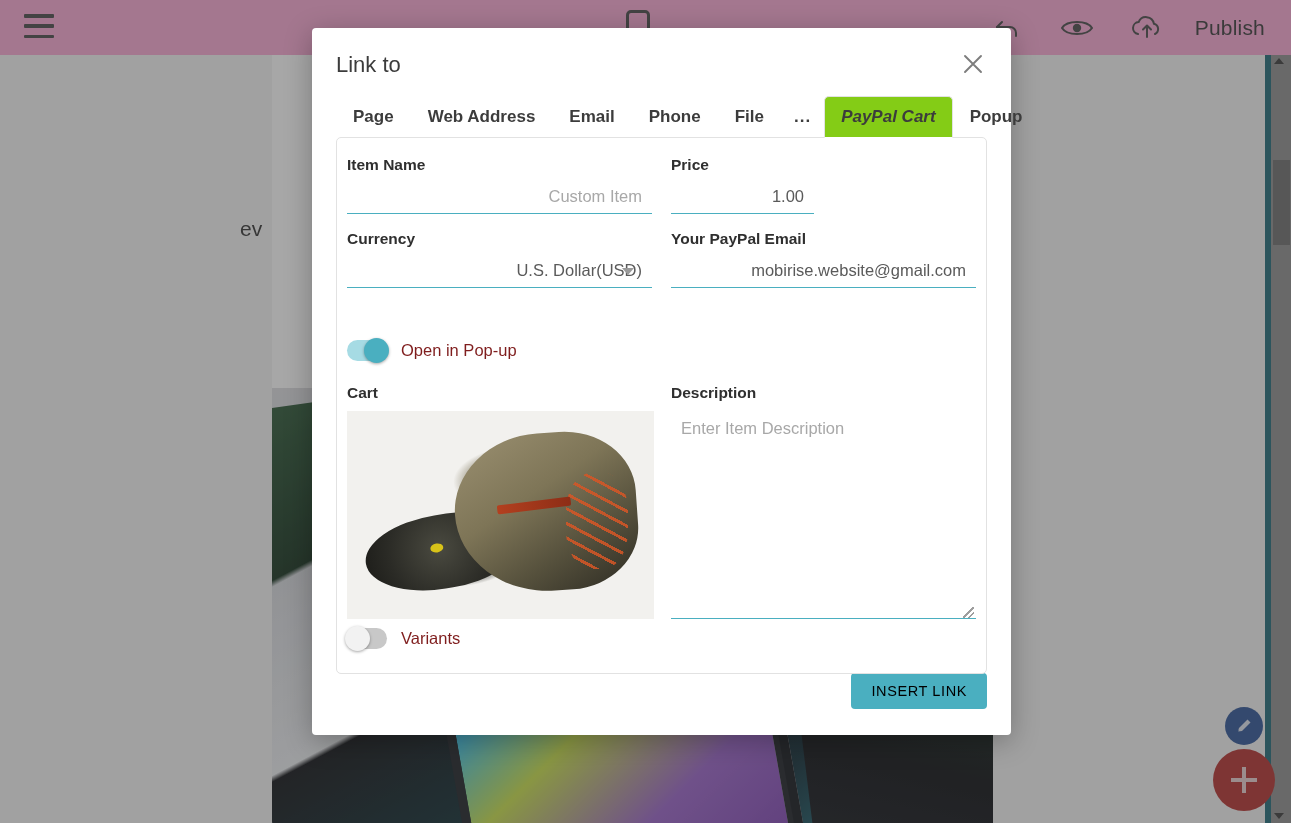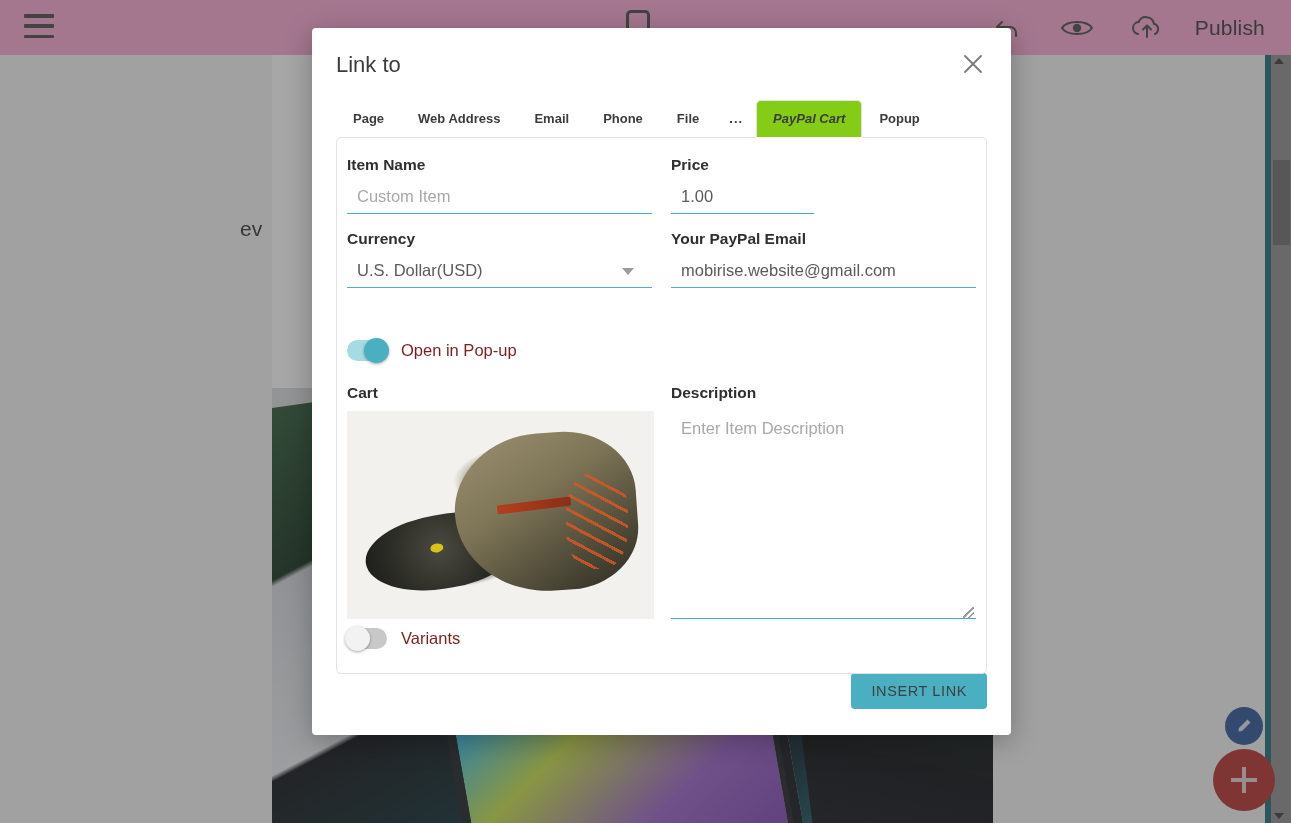--- a/index.html
+++ b/index.html
@@ -124,21 +124,21 @@
     width: 36px; height: 36px; display: flex; align-items: center; justify-content: center;
     cursor: pointer;
   }
 
   .tabs {
     position: absolute; left: 24px; top: 68px; right: 24px;
     height: 42px; display: flex; align-items: flex-end;
   }
   .tab {
     padding: 11px 16px 12px;
-    font-size: 13px; font-weight: bold; color: #3c3c3c;
+    font-size: 17px; font-weight: bold; color: #3c3c3c;
     cursor: pointer; white-space: nowrap;
     border: 1px solid transparent;
     border-radius: 5px 5px 0 0;
     position: relative; line-height: 1;
   }
   .tab.active {
     background: #84cc16;
     border-color: #e2e2e2;
     border-bottom-color: #fff;
     z-index: 3;
@@ -154,21 +154,21 @@
 
   .row { position: absolute; }
   .fld-label {
     font-size: 15.5px; font-weight: bold; color: #2f2f2f; margin-bottom: 9px; display: block;
   }
   .inp {
     width: 100%; border: none; border-bottom: 1.6px solid #4aafc0;
     background: transparent; outline: none;
     font-family: "Liberation Sans", sans-serif;
     font-size: 16.5px; color: #5a5a5a;
-    padding: 4px 10px 7px; height: 31px;
+    padding: 4px 10px 7px; height: 31px; text-align: right;
   }
   .inp::placeholder { color: #a8a8a8; }
 
   .select-wrap { position: relative; }
   .caret {
     position: absolute; right: 18px; top: 11px;
     width: 0; height: 0;
     border-left: 6px solid transparent; border-right: 6px solid transparent;
     border-top: 7px solid #9a9a9a;
   }
@@ -241,21 +241,21 @@
       linear-gradient(135deg, transparent 0 45%, #9e9e9e 45% 55%, transparent 55% 100%),
       linear-gradient(135deg, transparent 0 70%, #9e9e9e 70% 80%, transparent 80% 100%);
     pointer-events: none;
   }
 
   .footer {
     position: absolute; left: 24px; right: 24px; bottom: 24px; height: 40px;
     display: flex; justify-content: flex-end; align-items: center;
   }
   .btn-primary {
-    background: #4aafc0; color: #404040; border: none;
+    background: #4aafc0; color: #000000; border: none;
     font-family: "Liberation Sans", sans-serif;
     font-size: 14.5px; letter-spacing: .6px;
     padding: 0 20px; height: 36px; border-radius: 4px; cursor: pointer;
   }
 </style>
 </head>
 <body>
 
 <div id="stage">
 

